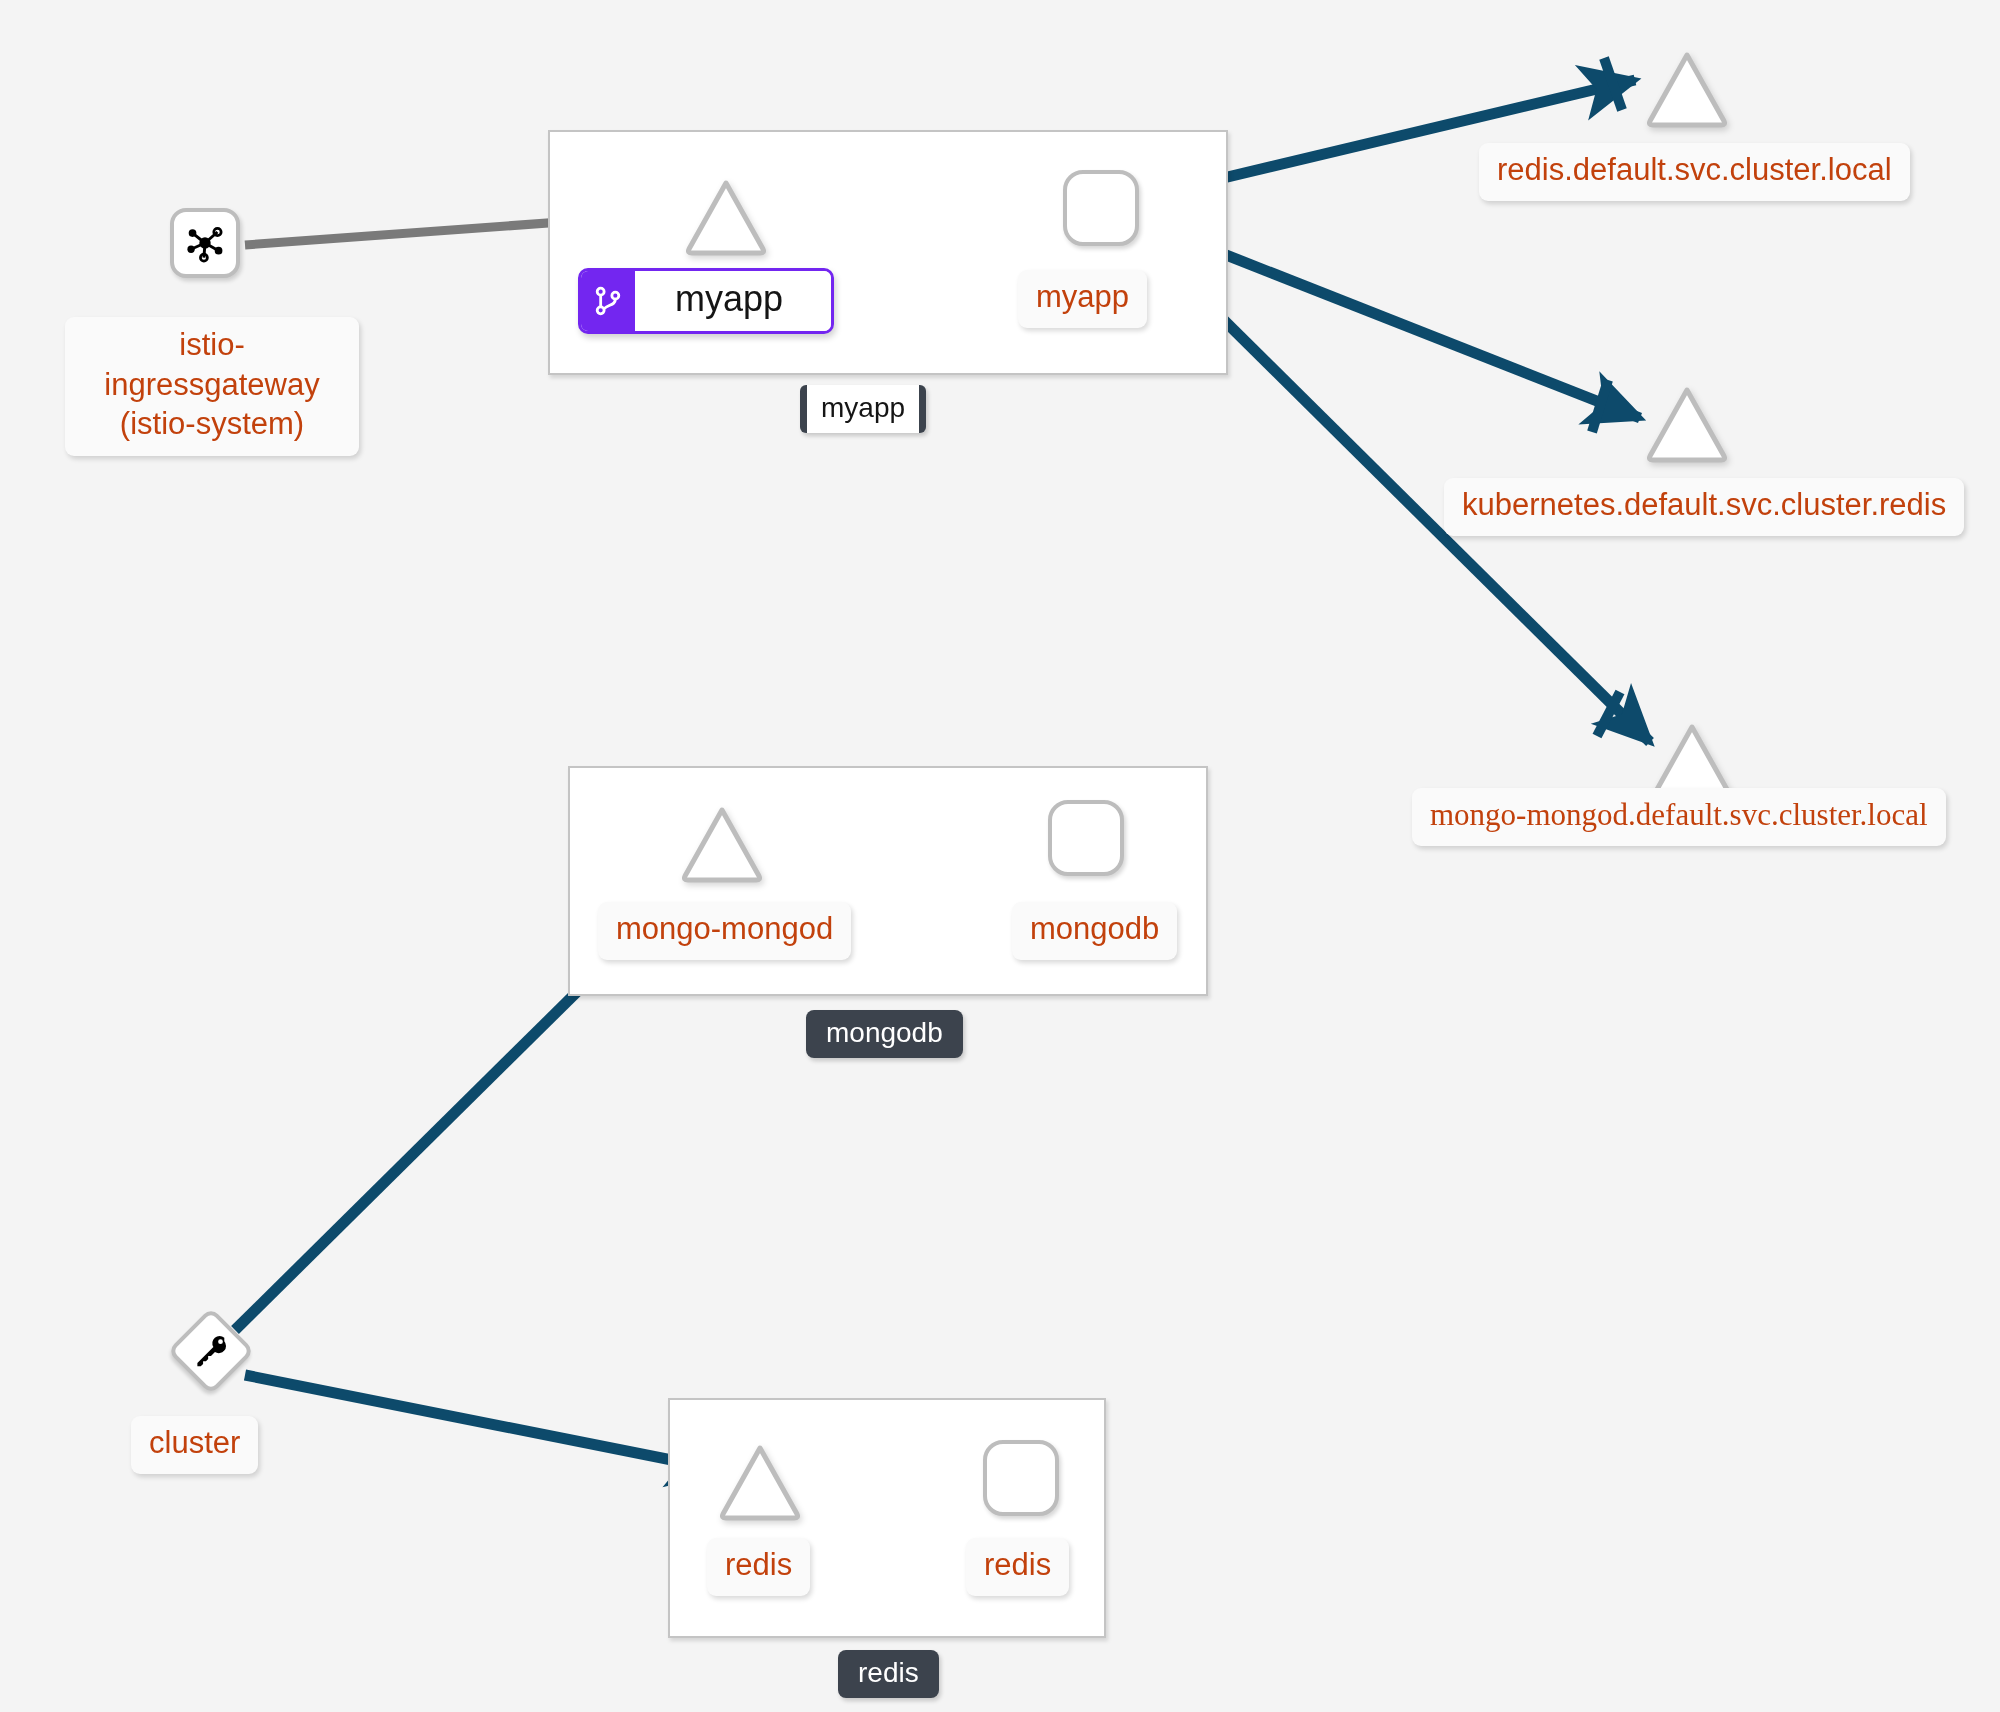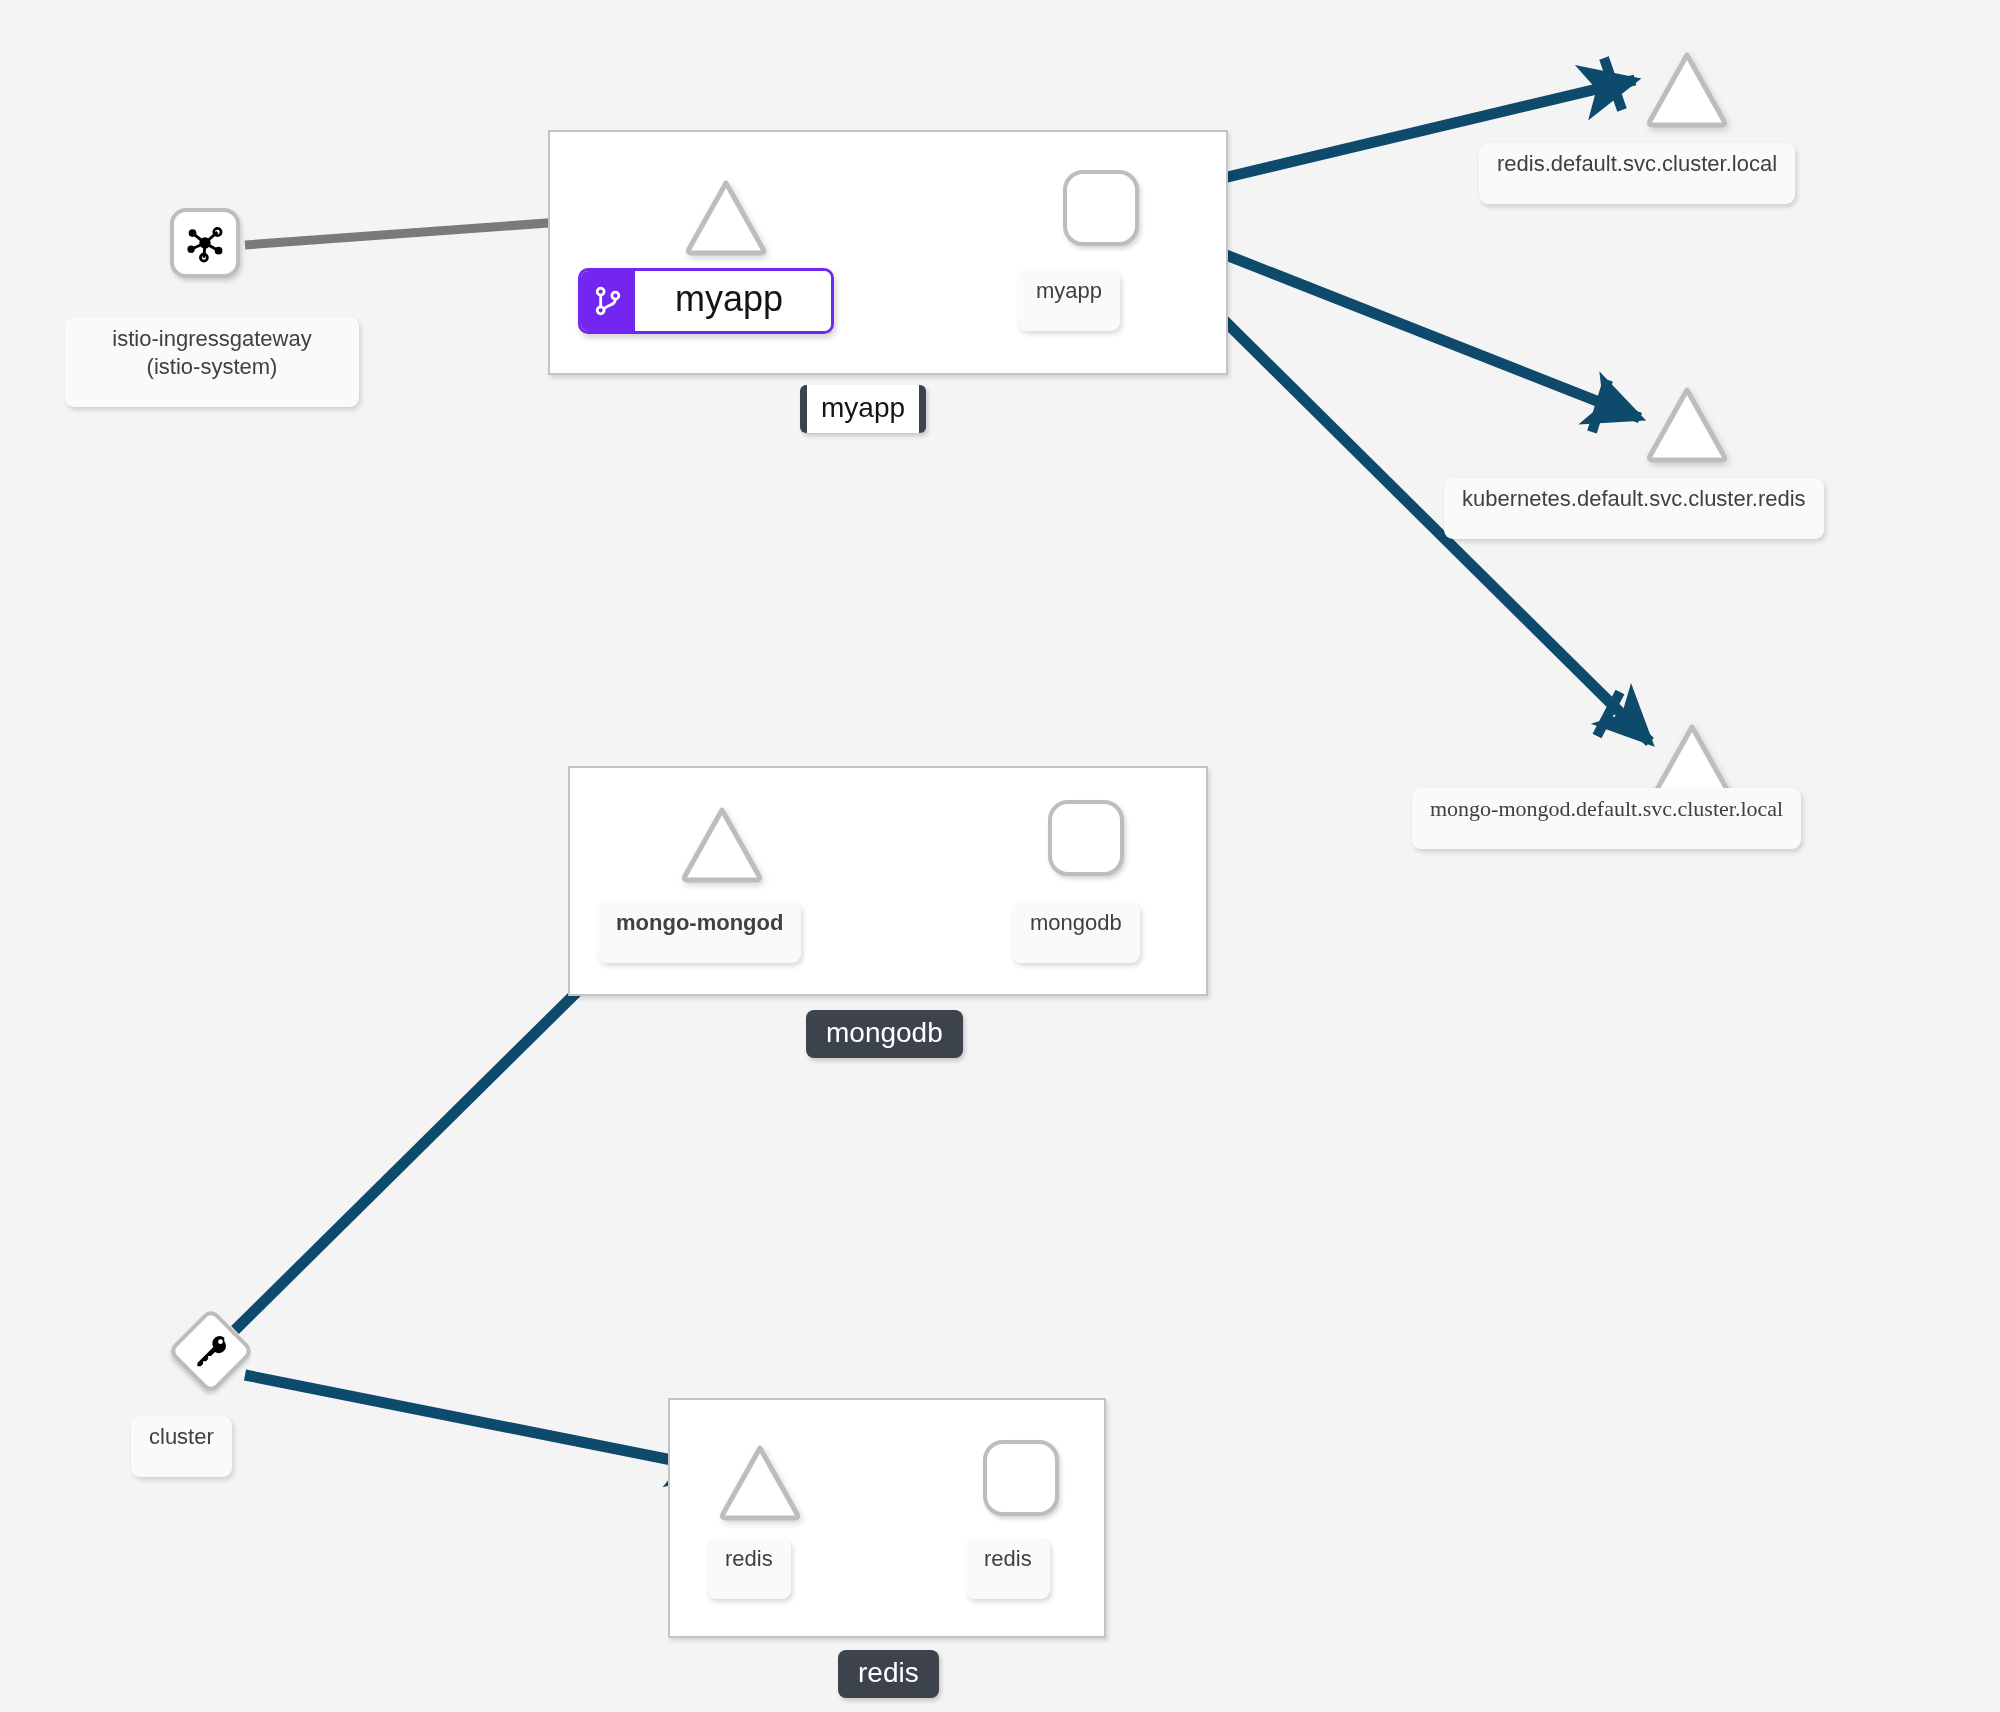--- a/index.html
+++ b/index.html
@@ -118,25 +118,25 @@
     height: 62px;
     display: flex;
     align-items: center;
     justify-content: center;
   }
 
   
   .node-label {
     position: absolute;
     background: #fafafa;
-    color: #404040;
-    font-size: 22px;
+    color: #c2410c;
+    font-size: 31px;
     line-height: 1.22;
     border-radius: 9px;
-    padding: 8px 18px 26px 18px;
+    padding: 8px 18px 12px 18px;
     white-space: nowrap;
     box-shadow: 2px 3px 5px rgba(0,0,0,0.15);
     text-align: center;
   }
   .node-label.multiline {
     white-space: normal;
     line-height: 1.28;
   }
 
   
@@ -286,21 +286,21 @@
   </div>
   <div class="node-label" style="left:1412px; top:788px;font-family:Liberation Serif, serif;">mongo-mongod.default.svc.cluster.local</div>
 
   <div class="node" style="left:680px; top:805px;">
     <div class="tri-wrap">
       <svg class="tri-outer" viewBox="0 0 84 78">
         <path d="M42 5 L79 71 Q81 75 76 75 L8 75 Q3 75 5 71 Z" fill="#ffffff" stroke="#bdbdbd" stroke-width="5" stroke-linejoin="round"></path>
       </svg>
     </div>
   </div>
-  <div class="node-label" style="left:598px; top:902px;font-weight:bold;">mongo-mongod</div>
+  <div class="node-label" style="left:598px; top:902px;">mongo-mongod</div>
 
   <div class="node" style="left:1048px; top:800px;">
     <div class="shape-round-square"></div>
   </div>
   <div class="node-label" style="left:1012px; top:902px;">mongodb</div>
 
   <div class="ns-badge" style="left:806px; top:1010px;">mongodb</div>
 
   <div class="node" style="left:180px; top:1320px;">
     <div class="shape-diamond"></div>

